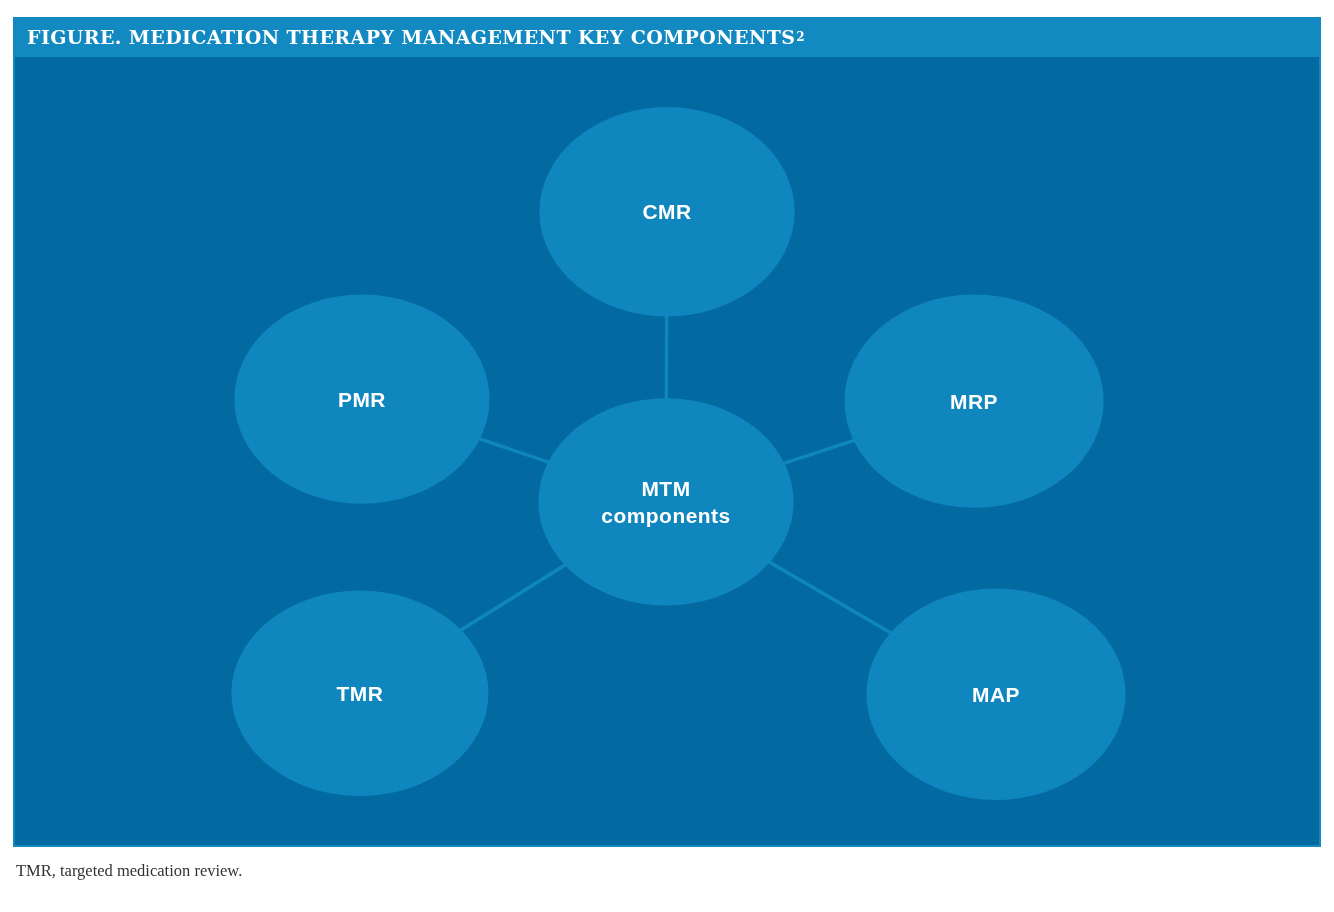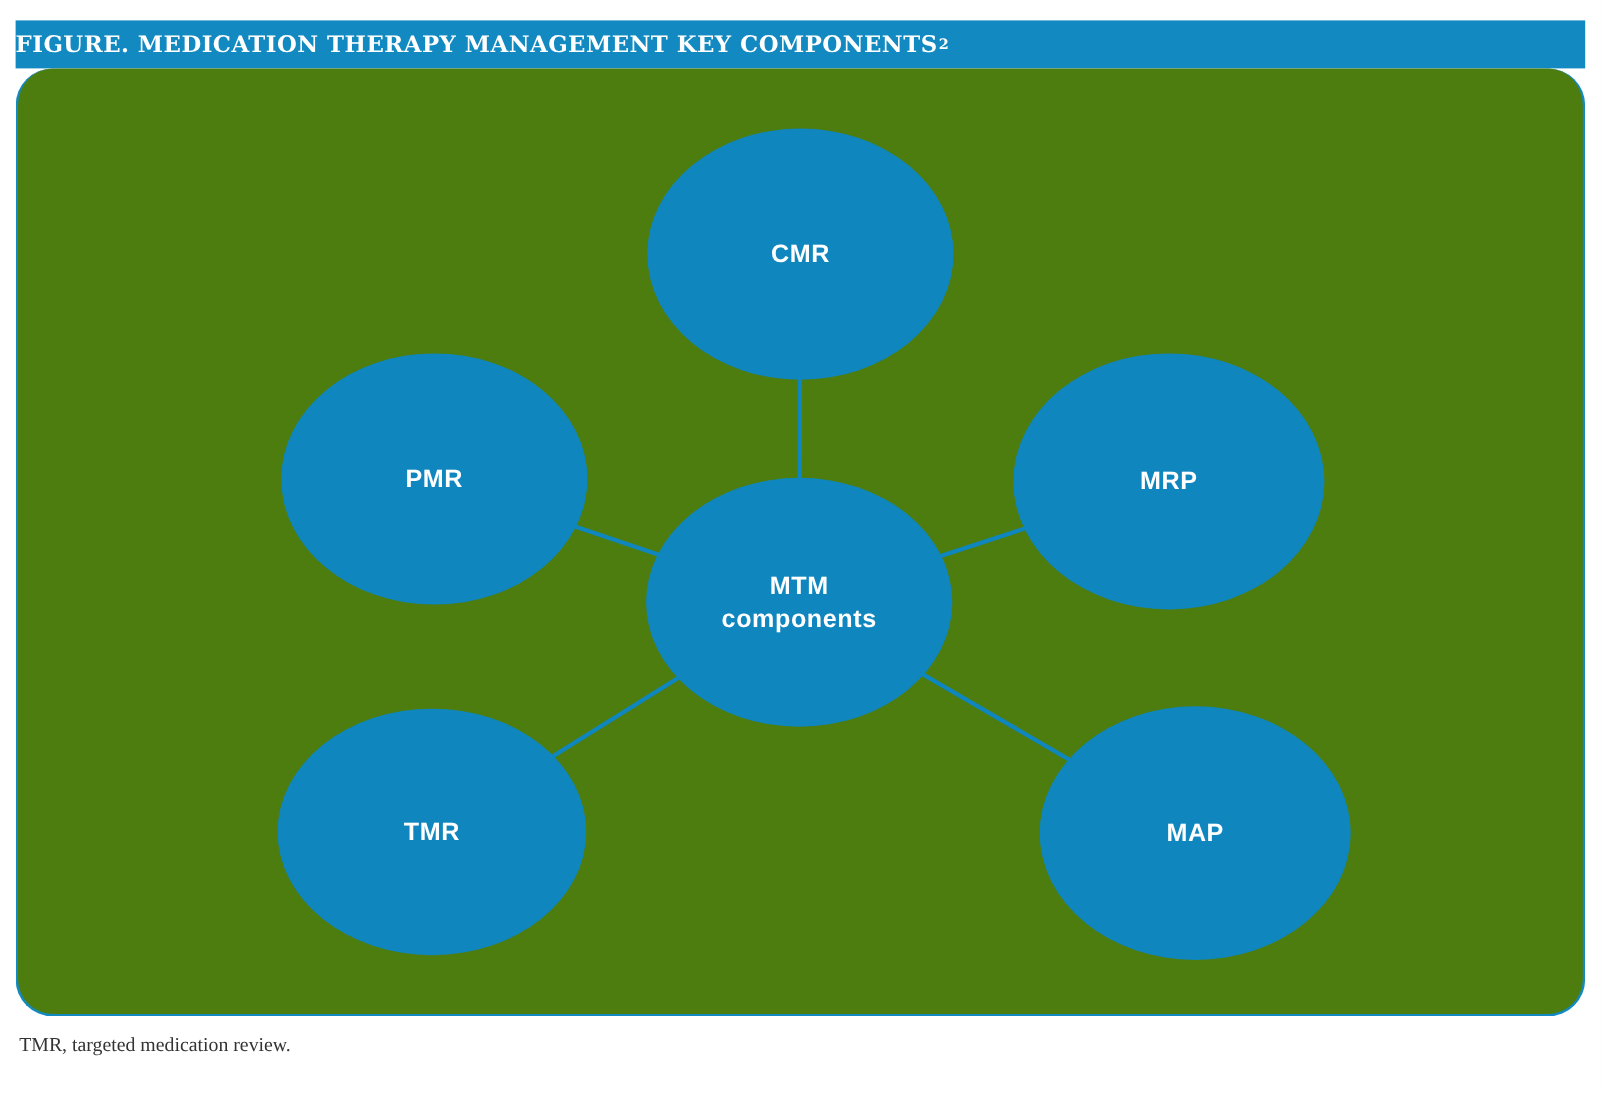--- a/index.html
+++ b/index.html
@@ -24,40 +24,40 @@
     top: 17px;
     width: 1308px;
   }
   .figure-header {
     width: 100%;
     height: 40px;
     background: #128ac1;
     color: #ffffff;
     display: flex;
     align-items: center;
+    padding-left: 14px;
     font-family: "DejaVu Serif", serif;
     font-weight: bold;
     font-size: 19px;
     letter-spacing: 0.4px;
     white-space: nowrap;
   }
   .figure-header sup {
     font-size: 12px;
     line-height: 0;
     vertical-align: super;
     margin-left: 1px;
   }
   .figure-body {
     width: 100%;
     height: 790px;
-    background: #4d7c0f;
+    background: #0369a1;
     border-left: 2px solid #128ac1;
     border-right: 2px solid #128ac1;
     border-bottom: 2px solid #128ac1;
-    border-radius: 31px;
   }
   .figure-body svg {
     display: block;
     width: 100%;
     height: 100%;
   }
   .node-label {
     font-family: "Liberation Sans", sans-serif;
     font-weight: bold;
     font-size: 21px;

